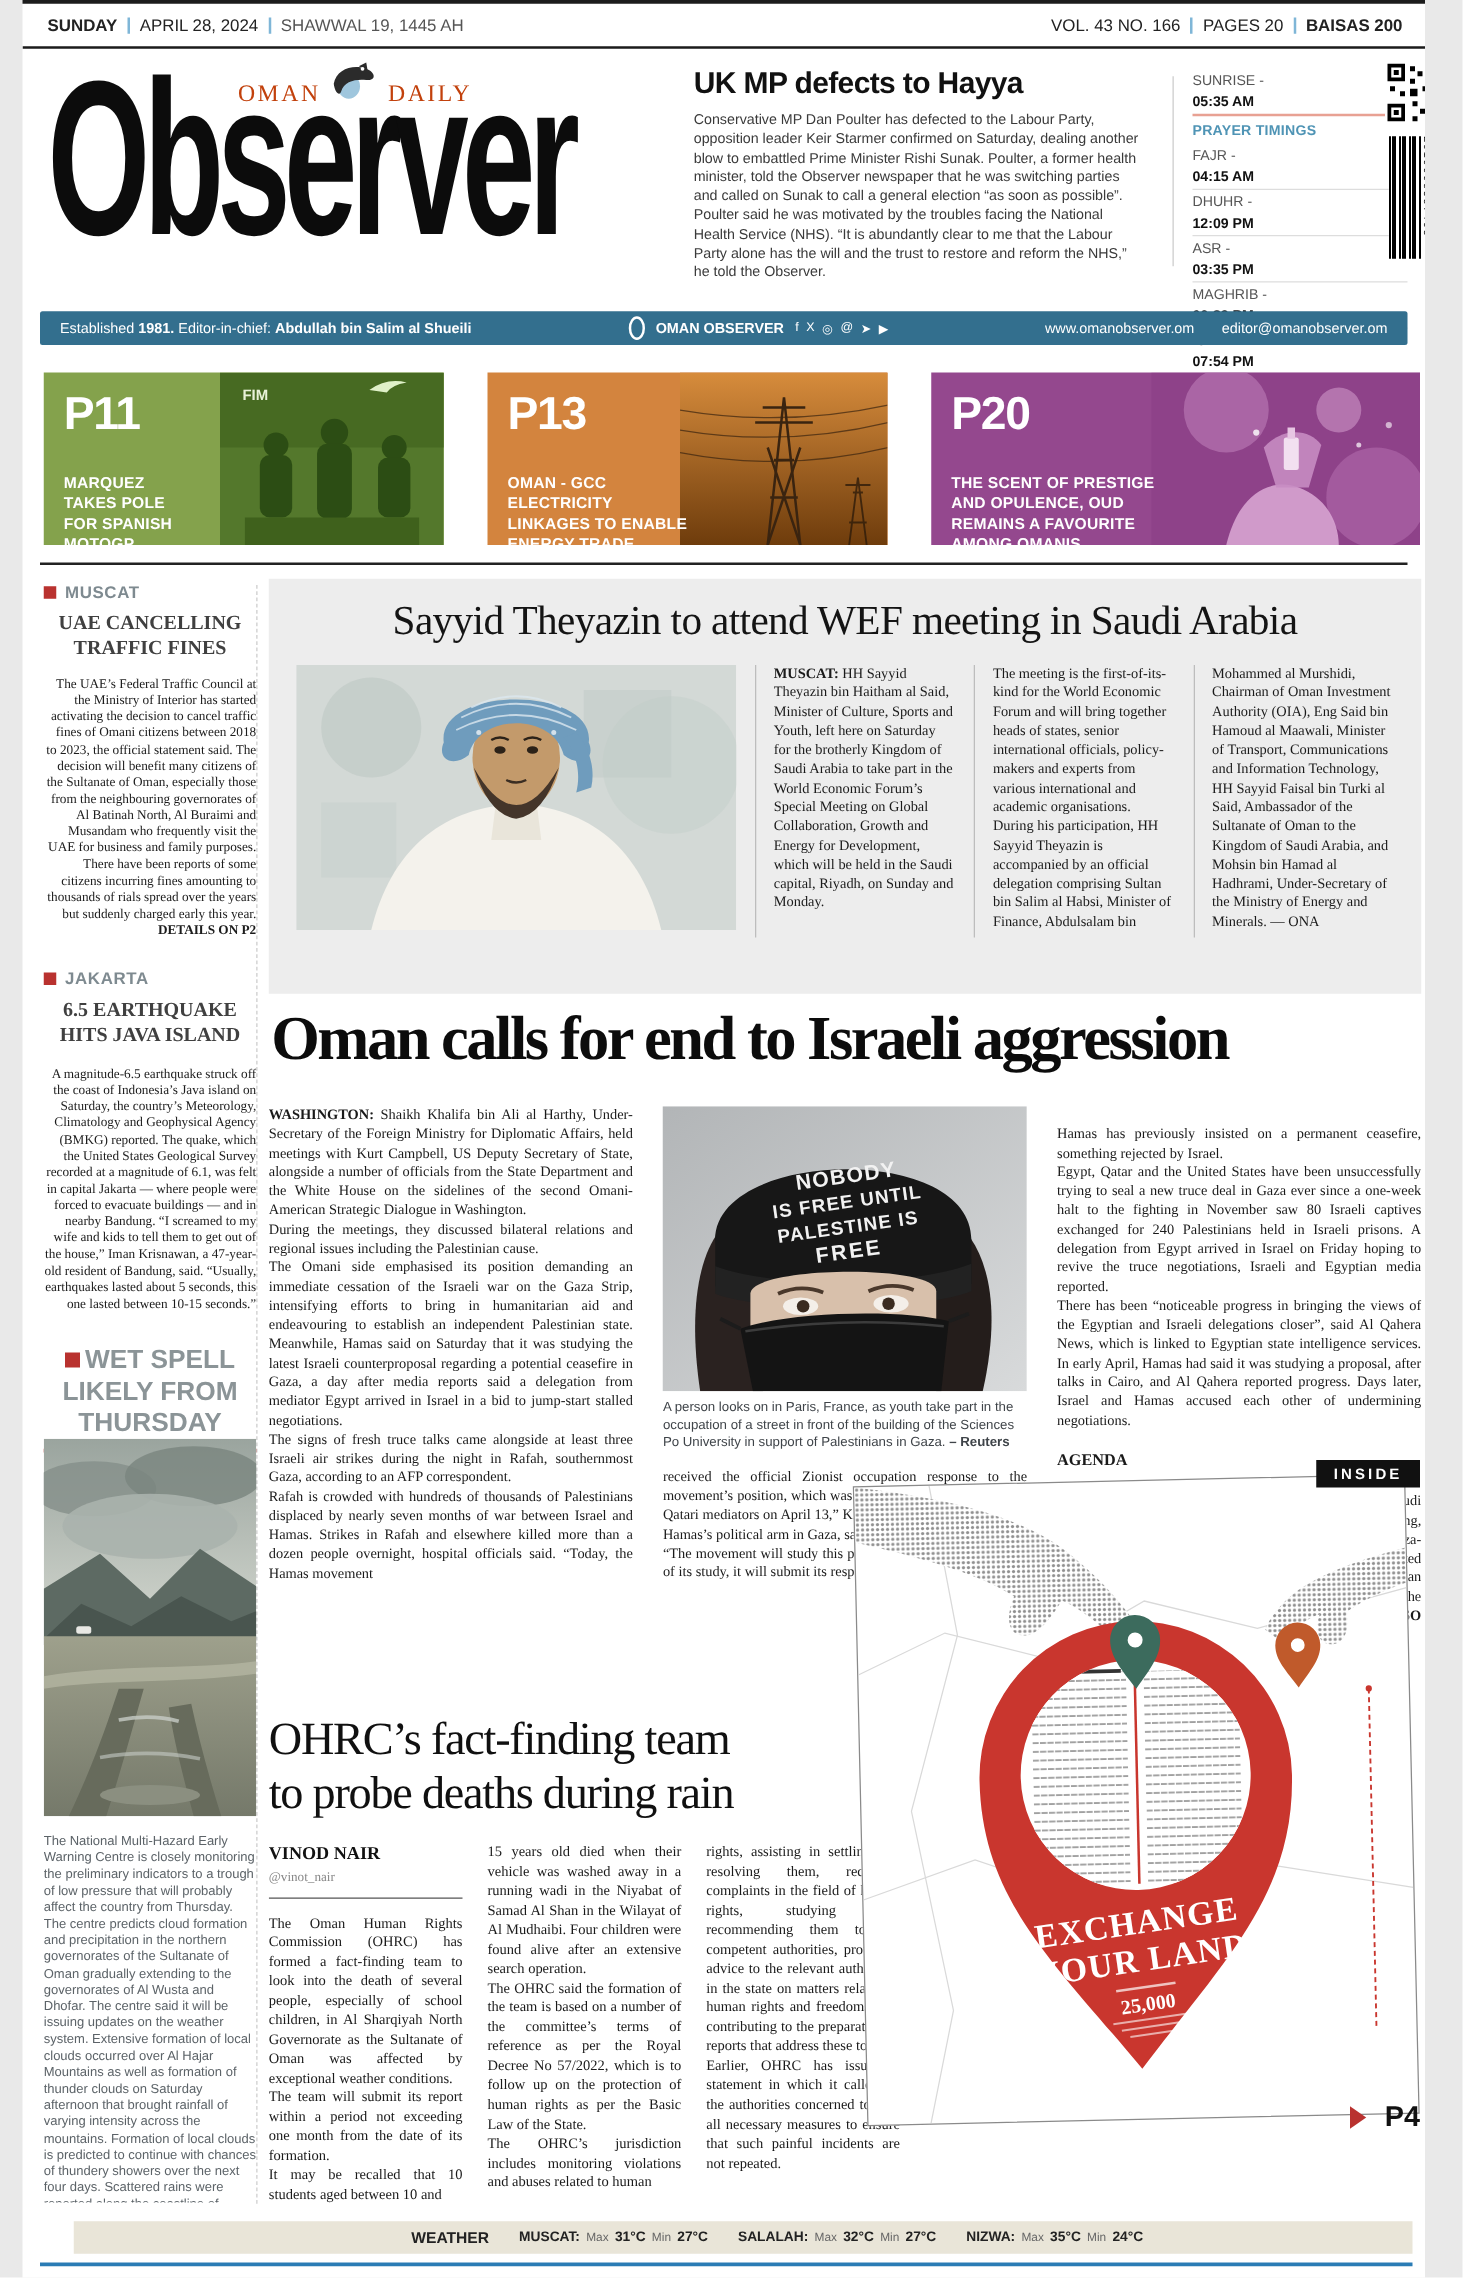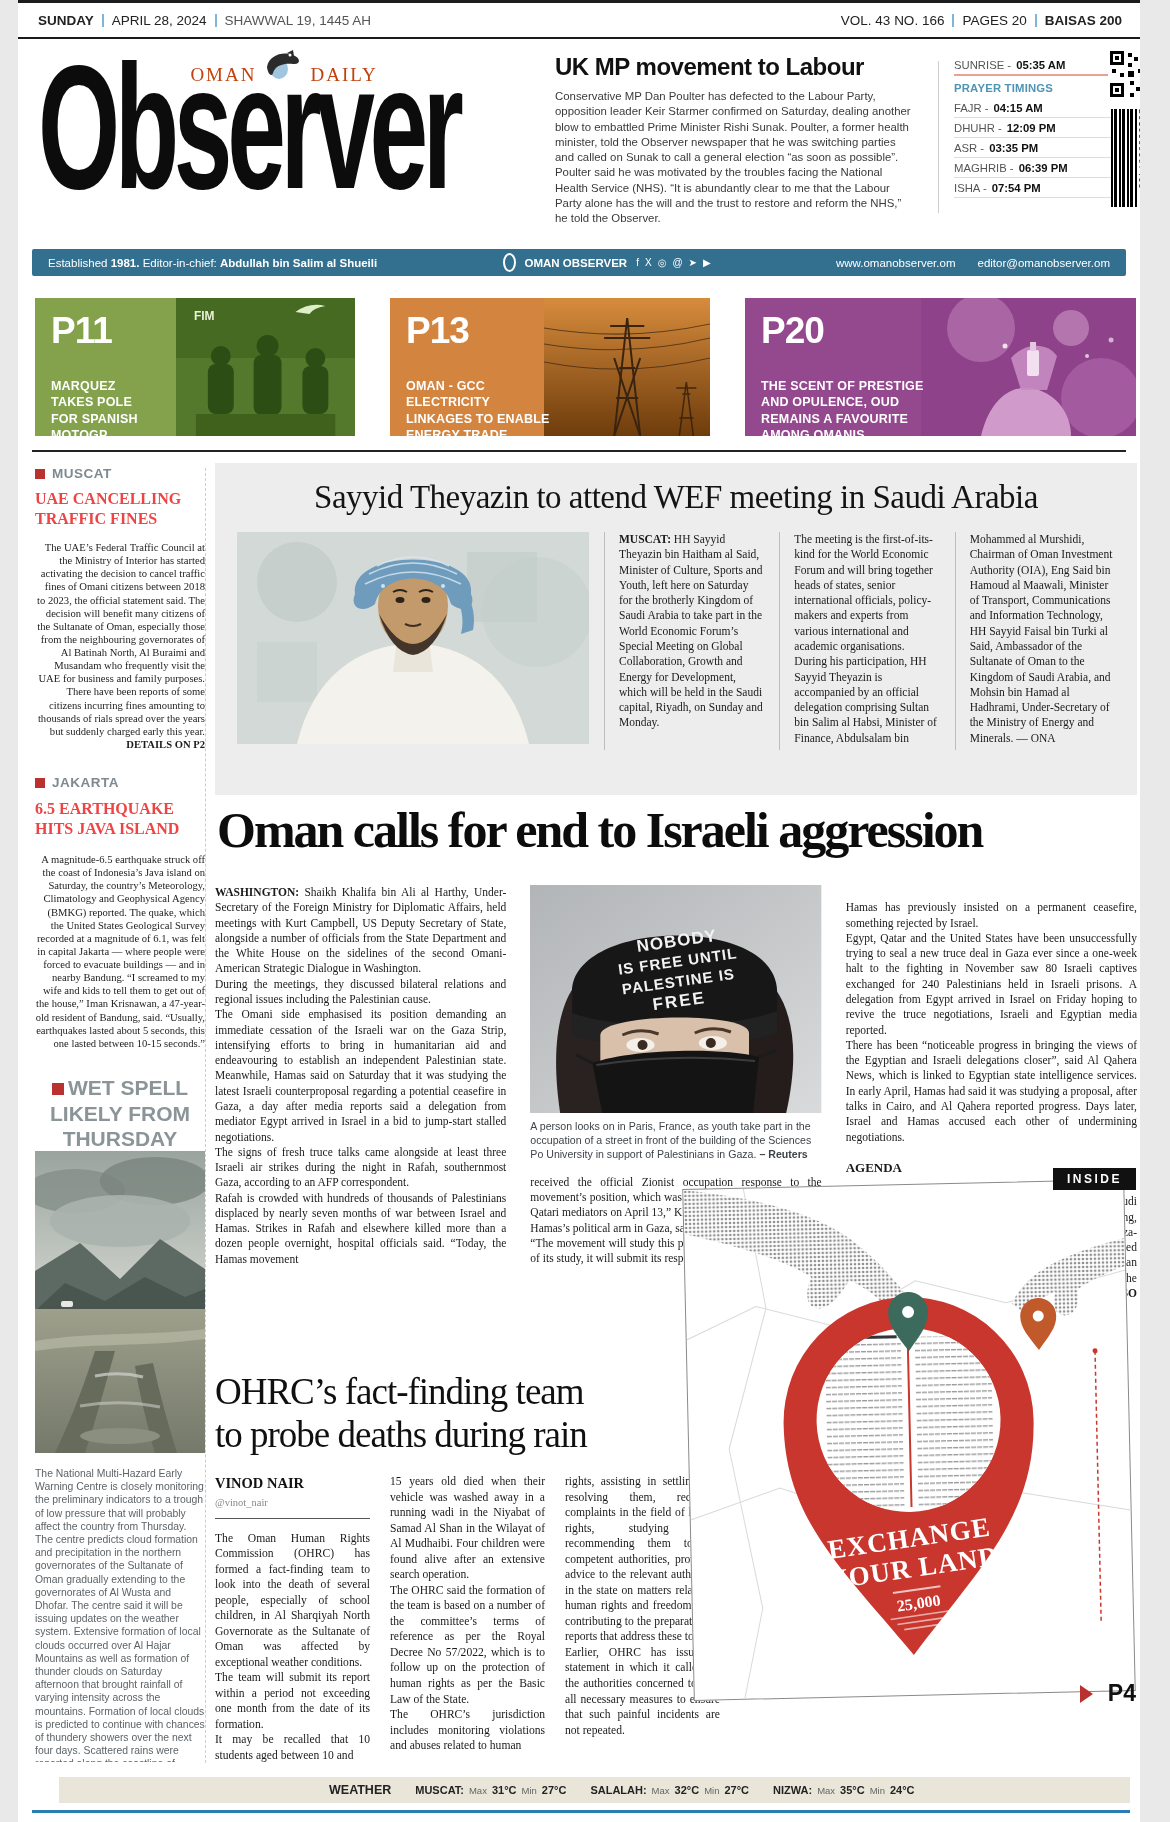--- a/index.html
+++ b/index.html
@@ -20,21 +20,21 @@
   .observer{font-size:176px;line-height:176px;font-weight:bold;letter-spacing:-9px;color:#0c0c0c;transform:scaleX(0.6);transform-origin:left top;white-space:nowrap;}
 
   
   .uk{position:absolute;left:537px;top:50px;width:362px;}
   .uk h2{margin:0 0 8px 0;font-size:24px;letter-spacing:-0.5px;color:#111;}
   .uk .body{font-size:11.4px;line-height:1.34;color:#3a3a3a;}
 
   
   .pdiv{position:absolute;left:920px;top:58px;height:152px;width:1px;background:#ccc;}
   .prayer{position:absolute;left:936px;top:52px;width:172px;font-size:11.3px;color:#555;}
-  .prow{display:flex;justify-content:flex-start;gap:5px;padding:4px 0 3px 0;border-bottom:1px solid #ddd;}
+  .prow{display:flex;justify-content:flex-start;gap:5px;padding:4px 0 3px 0;border-bottom:1px solid #ddd;flex-direction:column;}
   .prow.sunrise{border-bottom:2px solid #e8a193;}
   .prow .t{font-weight:bold;color:#111;}
   .phead{color:#4f94b5;font-weight:bold;padding:6px 0 4px 0;letter-spacing:0.2px;}
 
   .qr{position:absolute;left:1090px;top:46px;}
   .barcode{position:absolute;left:1093px;top:106px;width:26px;height:98px;background:repeating-linear-gradient(90deg,#000 0 2px,#fff 2px 3px,#000 3px 6px,#fff 6px 8px);}
   .bcnum{position:absolute;left:1119px;top:106px;font-size:8.5px;color:#111;writing-mode:vertical-rl;letter-spacing:1.5px;}
 
   
   .infobar{position:absolute;left:14px;right:14px;top:246px;height:27px;background:#336f8e;border-radius:2px;color:#fff;display:flex;align-items:center;justify-content:space-between;padding:0 16px;box-sizing:border-box;font-size:11.5px;}
@@ -53,21 +53,21 @@
   .p2{left:372px;width:320px;background:#d3843e;}
   .p3{left:727px;width:391px;background:#94488e;}
 
   .midrule{position:absolute;top:447px;left:14px;right:14px;height:2px;background:#222;}
   .vdash{position:absolute;left:187px;top:465px;height:1295px;border-left:1px dashed #ccc;}
 
   
   .lc{position:absolute;left:17px;width:170px;}
   .tag{display:flex;align-items:center;gap:7px;font-size:13.5px;font-weight:bold;color:#7e8a90;letter-spacing:0.5px;}
   .sq{display:inline-block;width:10px;height:10px;background:#b9322f;}
-  .bhead{font-family:"Liberation Serif",serif;font-size:16px;font-weight:bold;line-height:1.28;color:#ef4444;white-space:pre-line;}
+  .bhead{font-family:"Liberation Serif",serif;font-size:16px;font-weight:bold;line-height:1.28;color:#404040;white-space:pre-line;text-align:center;}
   .bbody{font-family:"Liberation Serif",serif;font-size:10.6px;line-height:1.24;color:#1c1c1c;text-align:right;}
   .bbody .b{font-weight:bold;}
   .wsh{font-size:21px;font-weight:bold;color:#8b9497;text-align:center;line-height:1.22;border-bottom:3px solid #b9322f;padding-bottom:7px;}
   .wsh .sq{width:12px;height:12px;margin-right:4px;}
   .wsh span[data-bind]{white-space:pre-line;}
   .wsbody{font-size:10.4px;line-height:1.27;color:#5c6368;}
 
   
   .wefbox{position:absolute;left:197px;top:460px;width:922px;height:332px;background:#ededed;box-sizing:border-box;padding:16px 22px;overflow:hidden;}
   .wefhead{font-family:"Liberation Serif",serif;font-size:33px;color:#141414;text-align:center;letter-spacing:-0.5px;margin-bottom:16px;}
@@ -143,21 +143,21 @@
         <circle cx="27" cy="6" r="1.5" fill="#fff"></circle>
       </svg>
     </span>
     <span data-bind="masthead.brand_top_right">DAILY</span>
   </div>
   <div class="observer-wrap">
     <div class="observer" data-bind="masthead.title">Observer</div>
   </div>
 
   <div class="uk">
-    <h2 data-bind="uk_story.headline">UK MP movement to Labour</h2>
+    <h2 data-bind="uk_story.headline">UK MP defects to Hayya</h2>
     <div class="body" data-bind="uk_story.body">Conservative MP Dan Poulter has defected to the Labour Party, opposition leader Keir Starmer confirmed on Saturday, dealing another blow to embattled Prime Minister Rishi Sunak. Poulter, a former health minister, told the Observer newspaper that he was switching parties and called on Sunak to call a general election “as soon as possible”. Poulter said he was motivated by the troubles facing the National Health Service (NHS). “It is abundantly clear to me that the Labour Party alone has the will and the trust to restore and reform the NHS,” he told the Observer.</div>
   </div>
 
   <div class="pdiv"></div>
   <div class="prayer">
     <div class="prow sunrise">
       <span data-bind="prayer.sunrise_label">SUNRISE -</span>
       <span class="t" data-bind="prayer.sunrise_time">05:35 AM</span>
     </div>
     <div class="phead" data-bind="prayer.heading">PRAYER TIMINGS</div>

